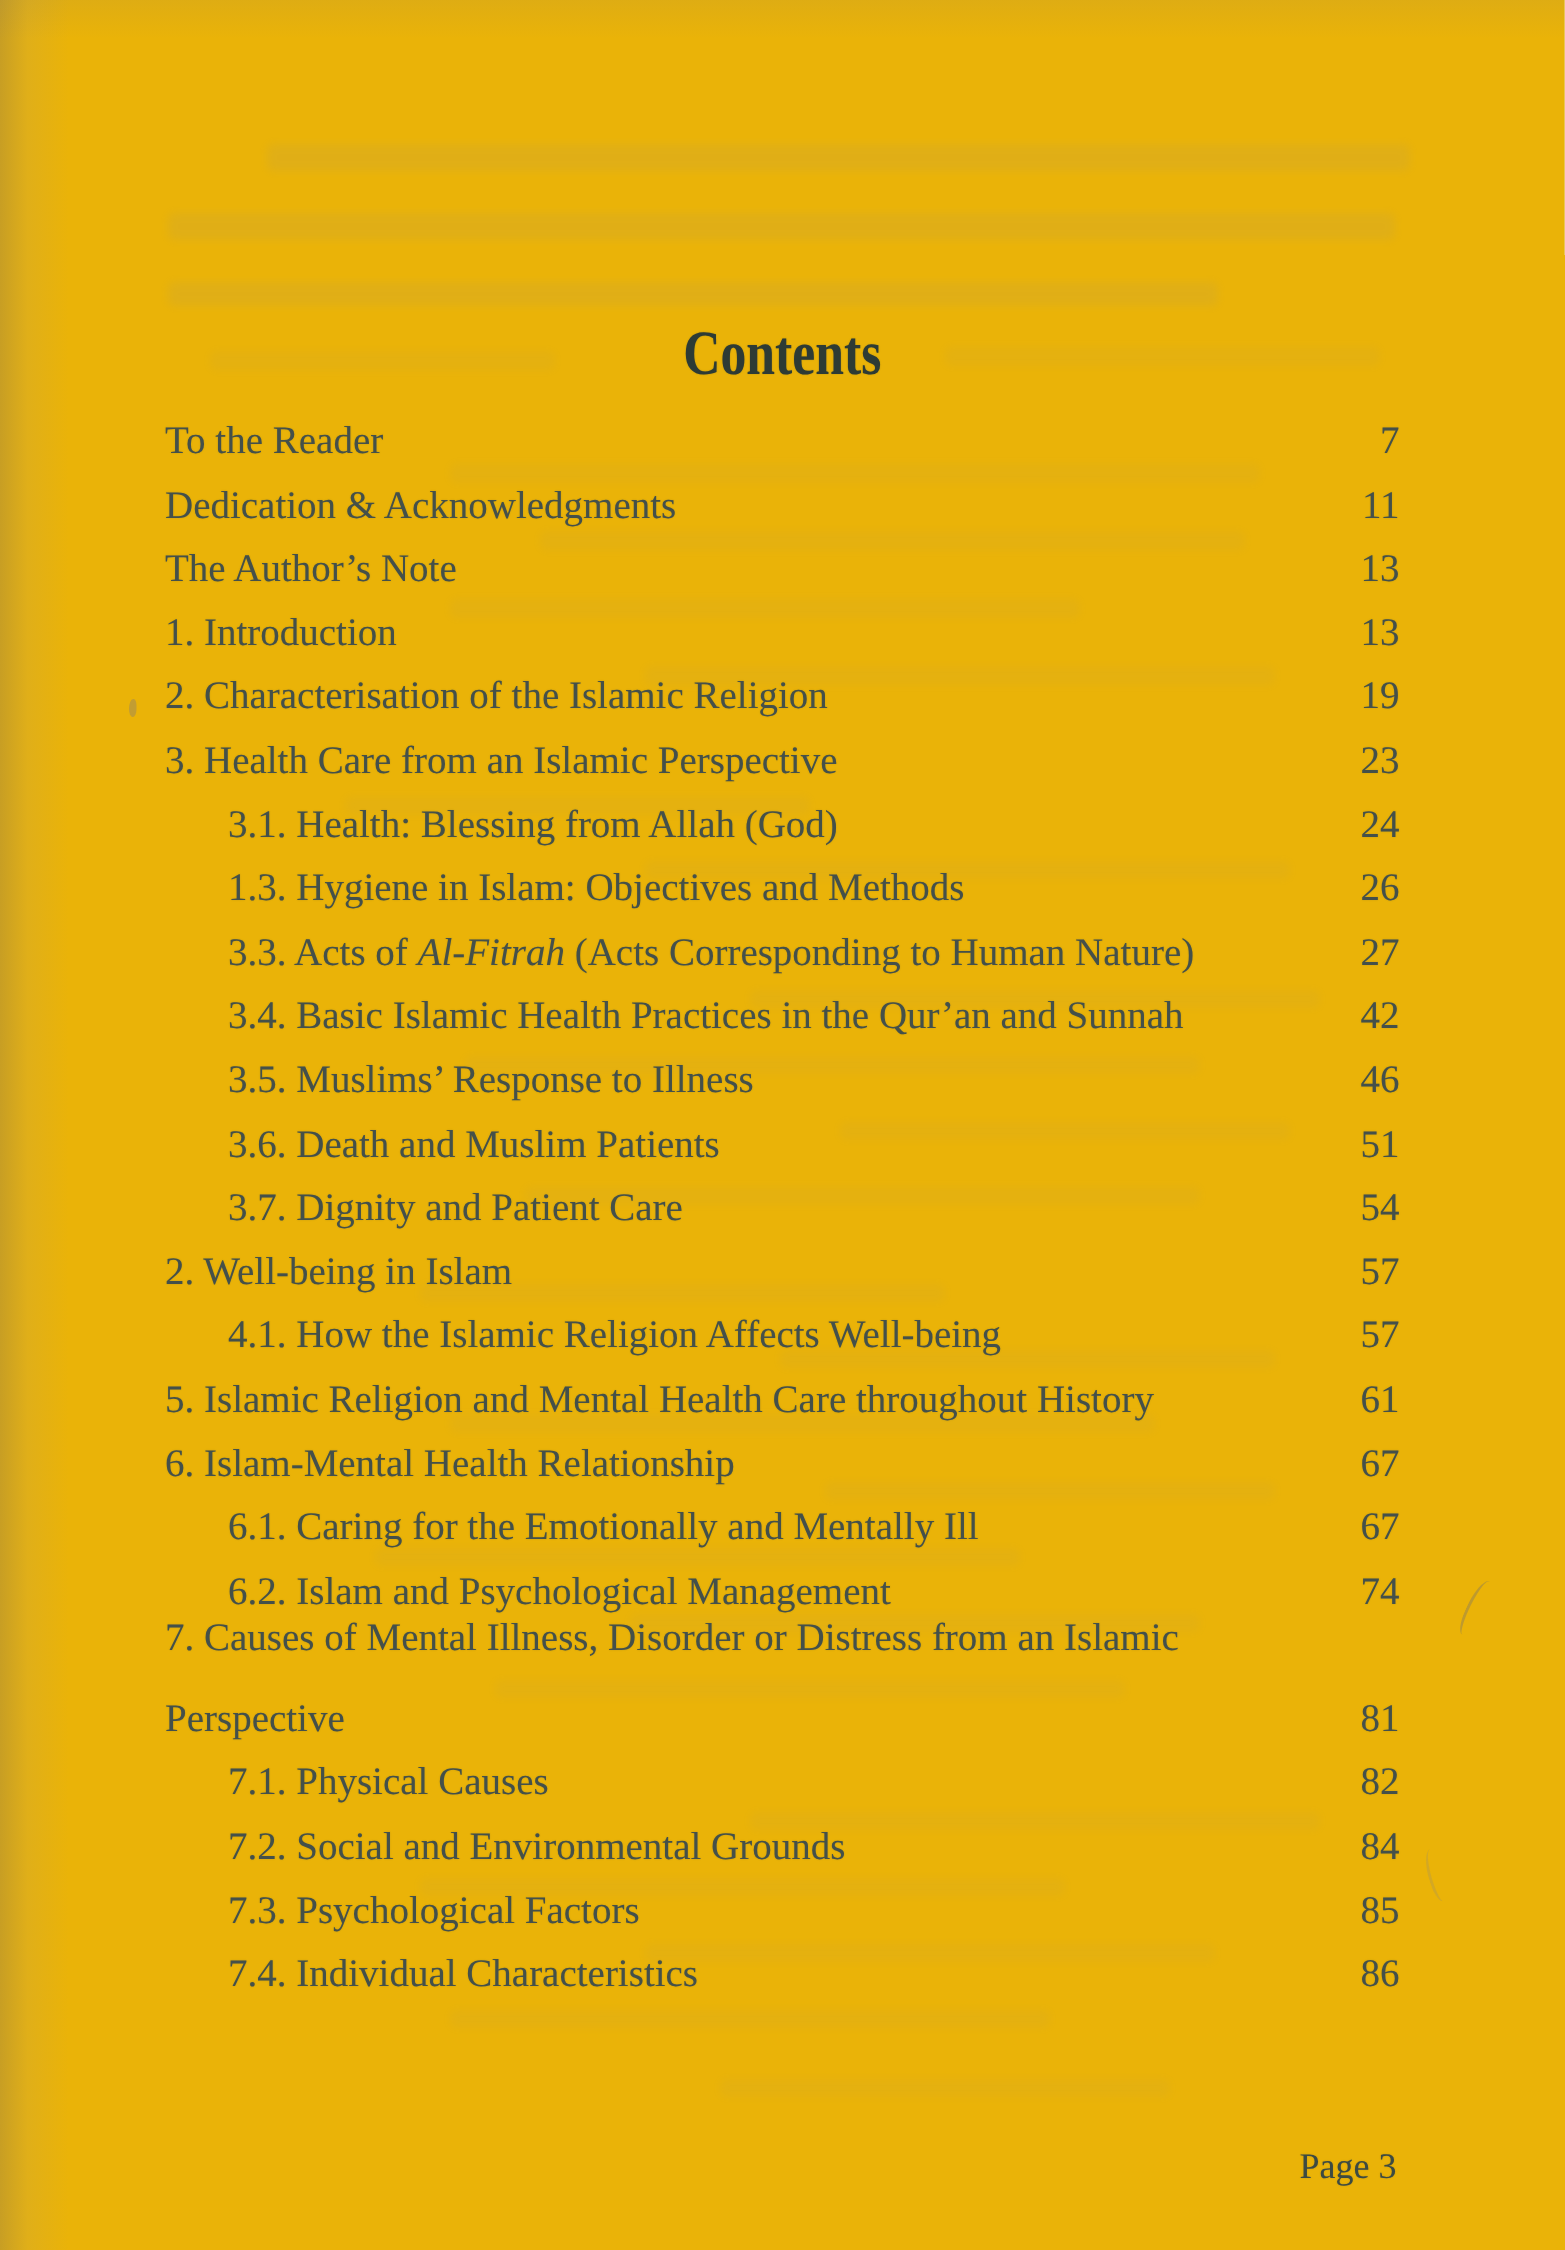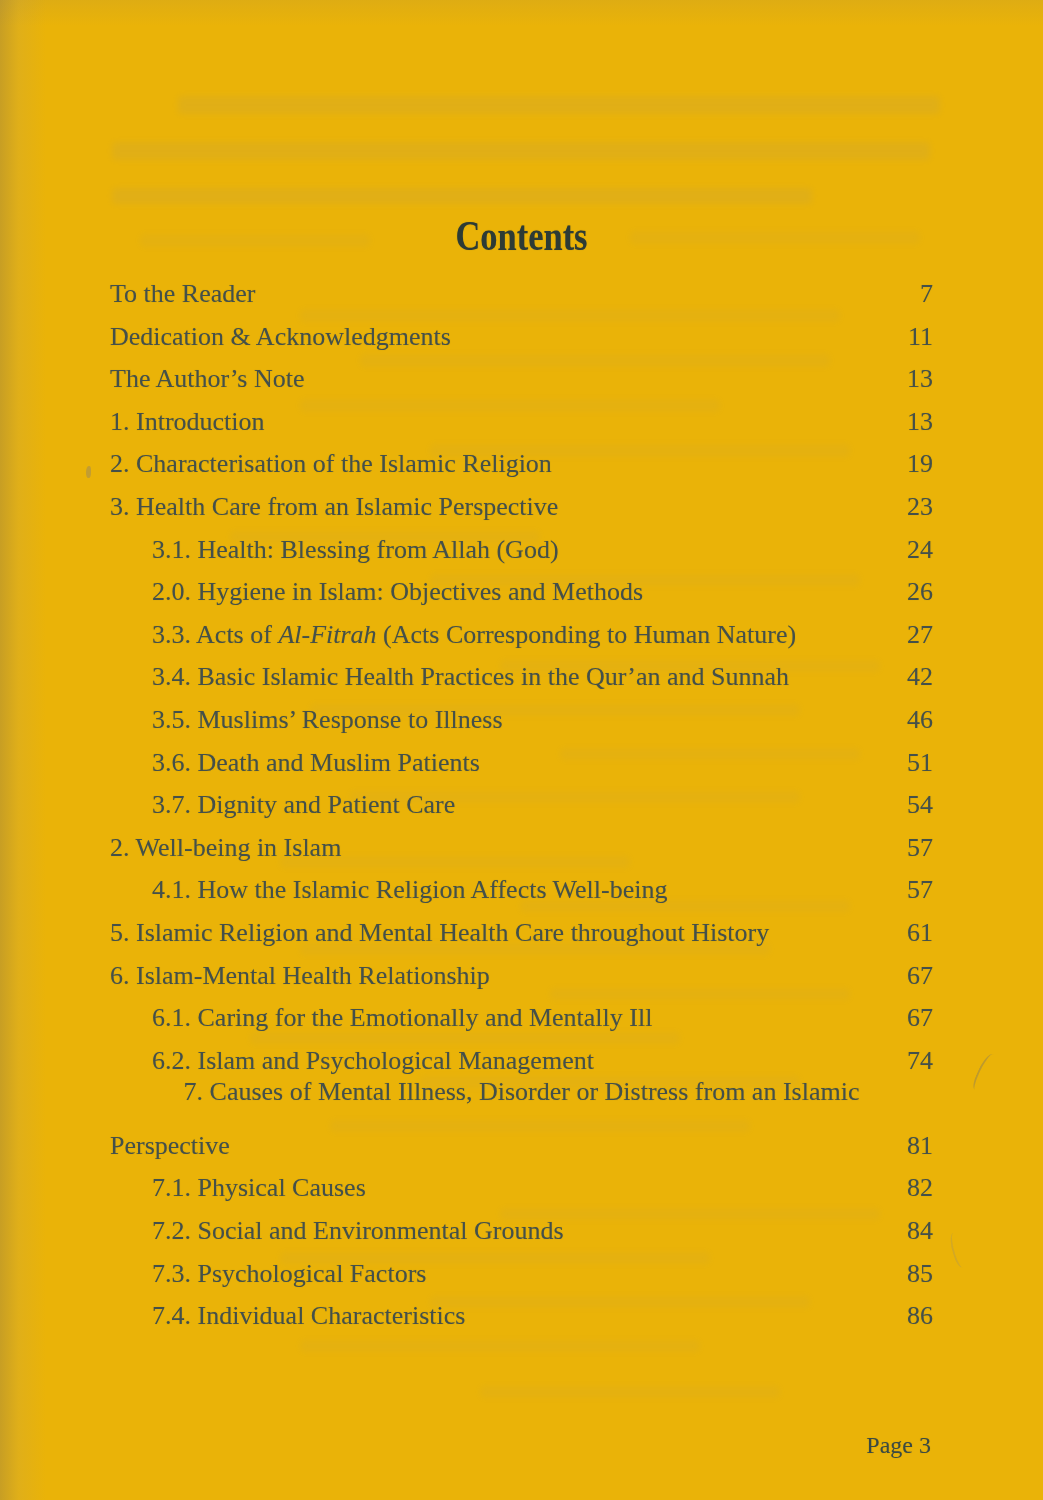--- a/index.html
+++ b/index.html
@@ -68,21 +68,21 @@
   .row{
     display:flex;justify-content:space-between;align-items:baseline;
     height:42.6px;line-height:42.6px;
     font-size:26px;
     white-space:nowrap;
     text-shadow:0 0 1px rgba(68,80,74,0.30);
   }
   .row .lbl{flex:0 1 auto;overflow:visible;margin-top:11px;}
   .row .pg{flex:0 0 auto;padding-left:12px;}
   .row.sub{padding-left:42px;}
-  .row.two{display:block;height:85.2px;text-align:center;}
+  .row.two{display:block;height:85.2px;}
   .row.two .l1{height:42.6px;line-height:42.6px;}
   .row.two .l2{display:flex;justify-content:space-between;align-items:baseline;height:42.6px;line-height:42.6px;}
   .footer{
     position:absolute;top:1432px;right:112px;
     font-size:24px;color:#3c4a42;
     text-shadow:0 0 1px rgba(60,74,66,0.3);
   }
   .em{font-style:italic;}
 </style>
 </head>
@@ -151,21 +151,21 @@
     </div>
     <div class="row">
       <span class="lbl">3. Health Care from an Islamic Perspective</span>
       <span class="pg">23</span>
     </div>
     <div class="row sub">
       <span class="lbl">3.1. Health: Blessing from Allah (God)</span>
       <span class="pg">24</span>
     </div>
     <div class="row sub">
-      <span class="lbl">2.0. Hygiene in Islam: Objectives and Methods</span>
+      <span class="lbl">1.3. Hygiene in Islam: Objectives and Methods</span>
       <span class="pg">26</span>
     </div>
     <div class="row sub">
       <span class="lbl"><span>3.3. Acts of </span><span class="em">Al-Fitrah</span><span> (Acts Corresponding to Human Nature)</span></span>
       <span class="pg">27</span>
     </div>
     <div class="row sub">
       <span class="lbl">3.4. Basic Islamic Health Practices in the Qur’an and Sunnah</span>
       <span class="pg">42</span>
     </div>

